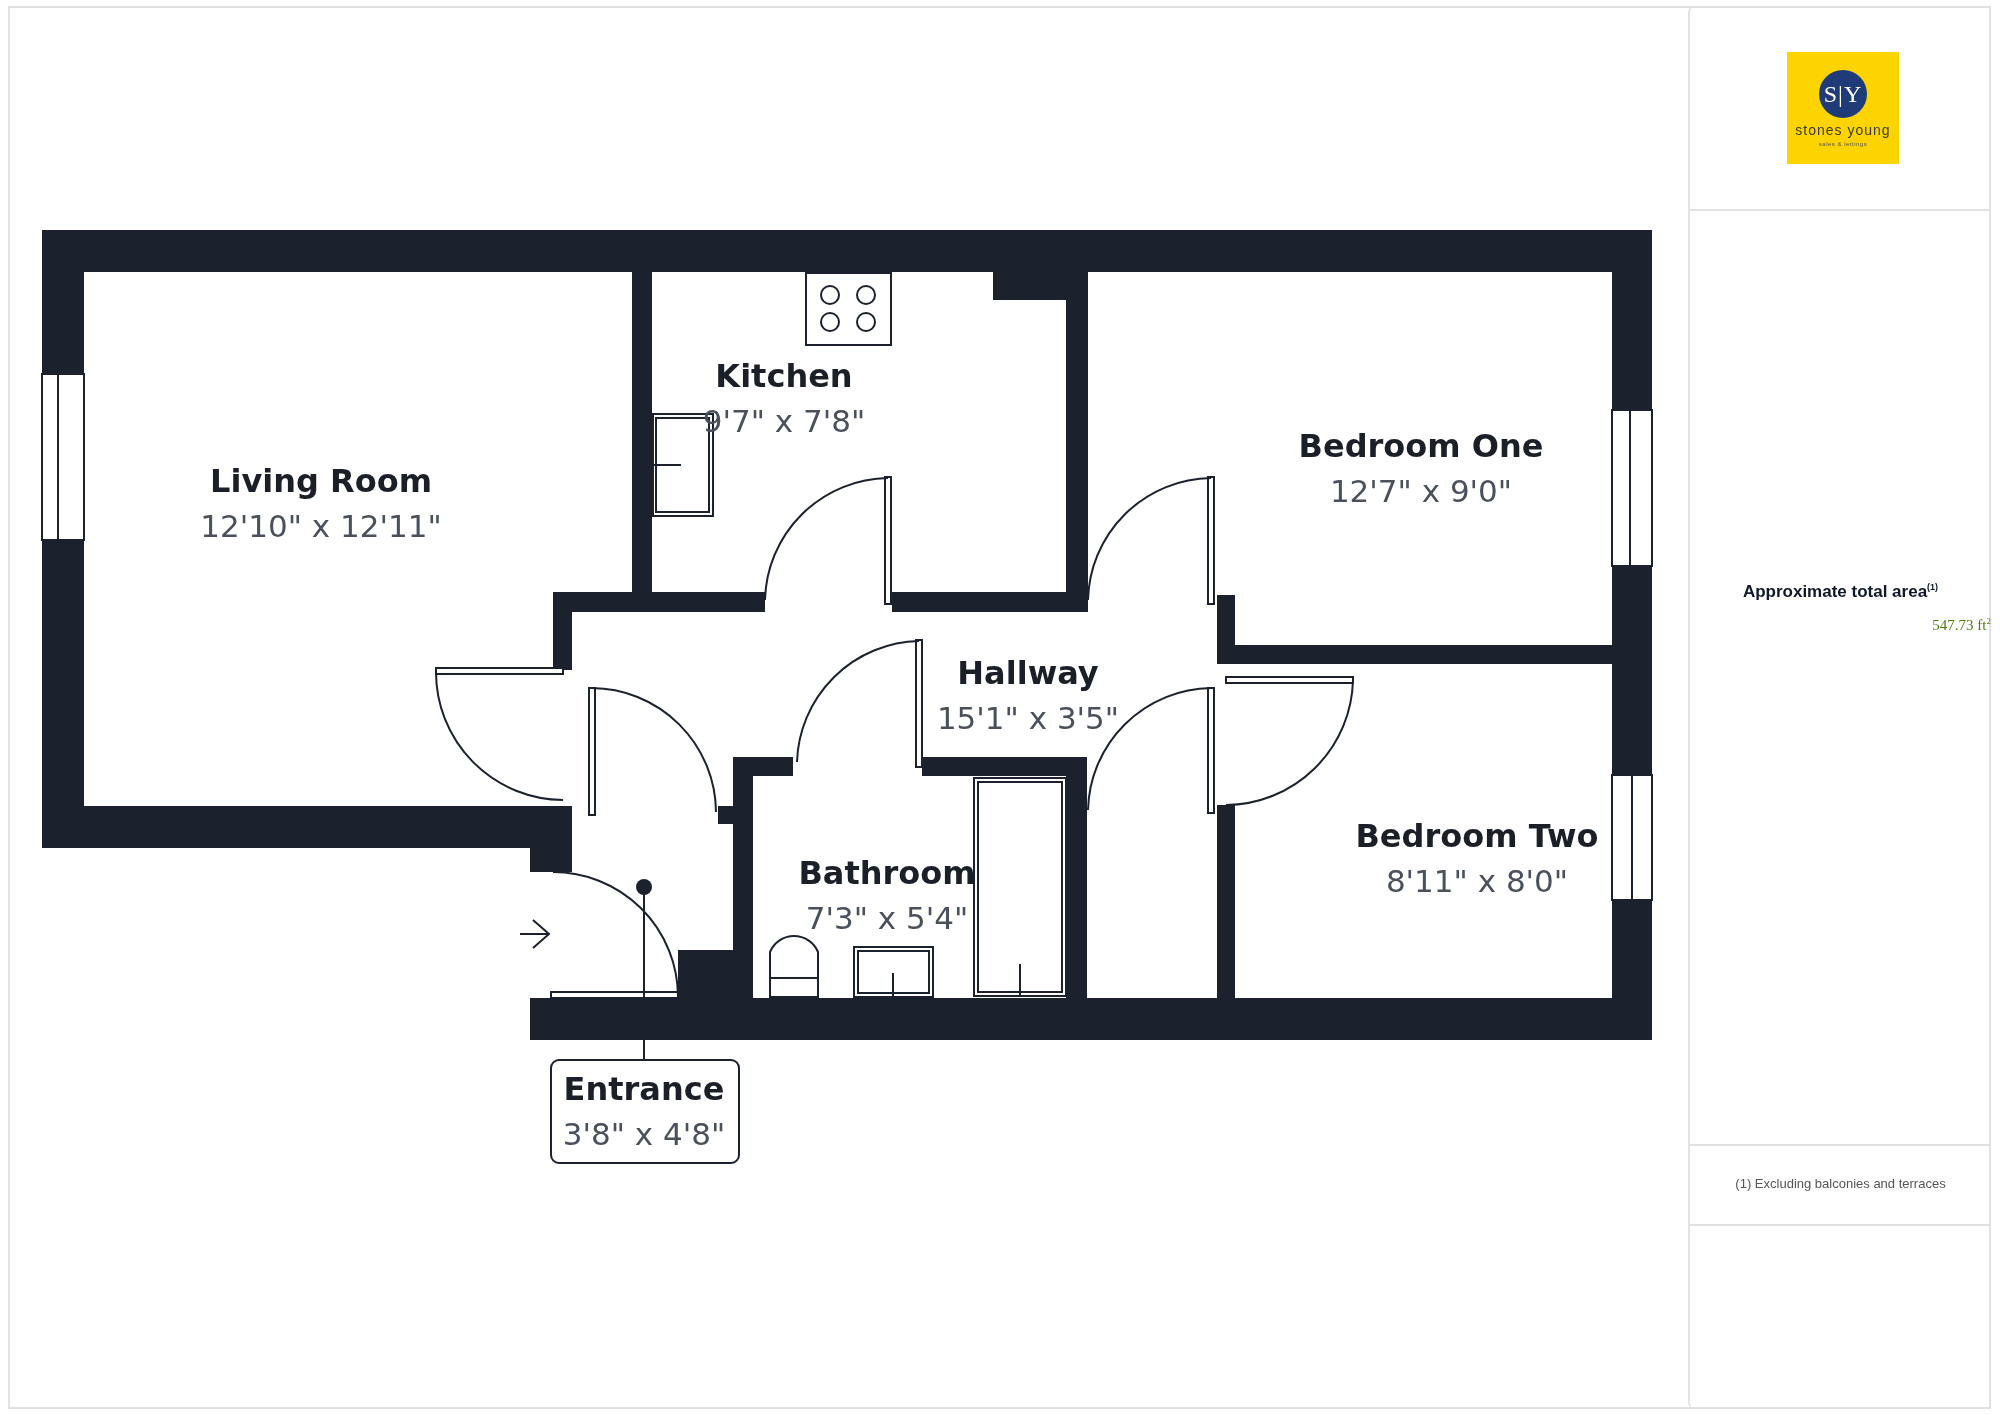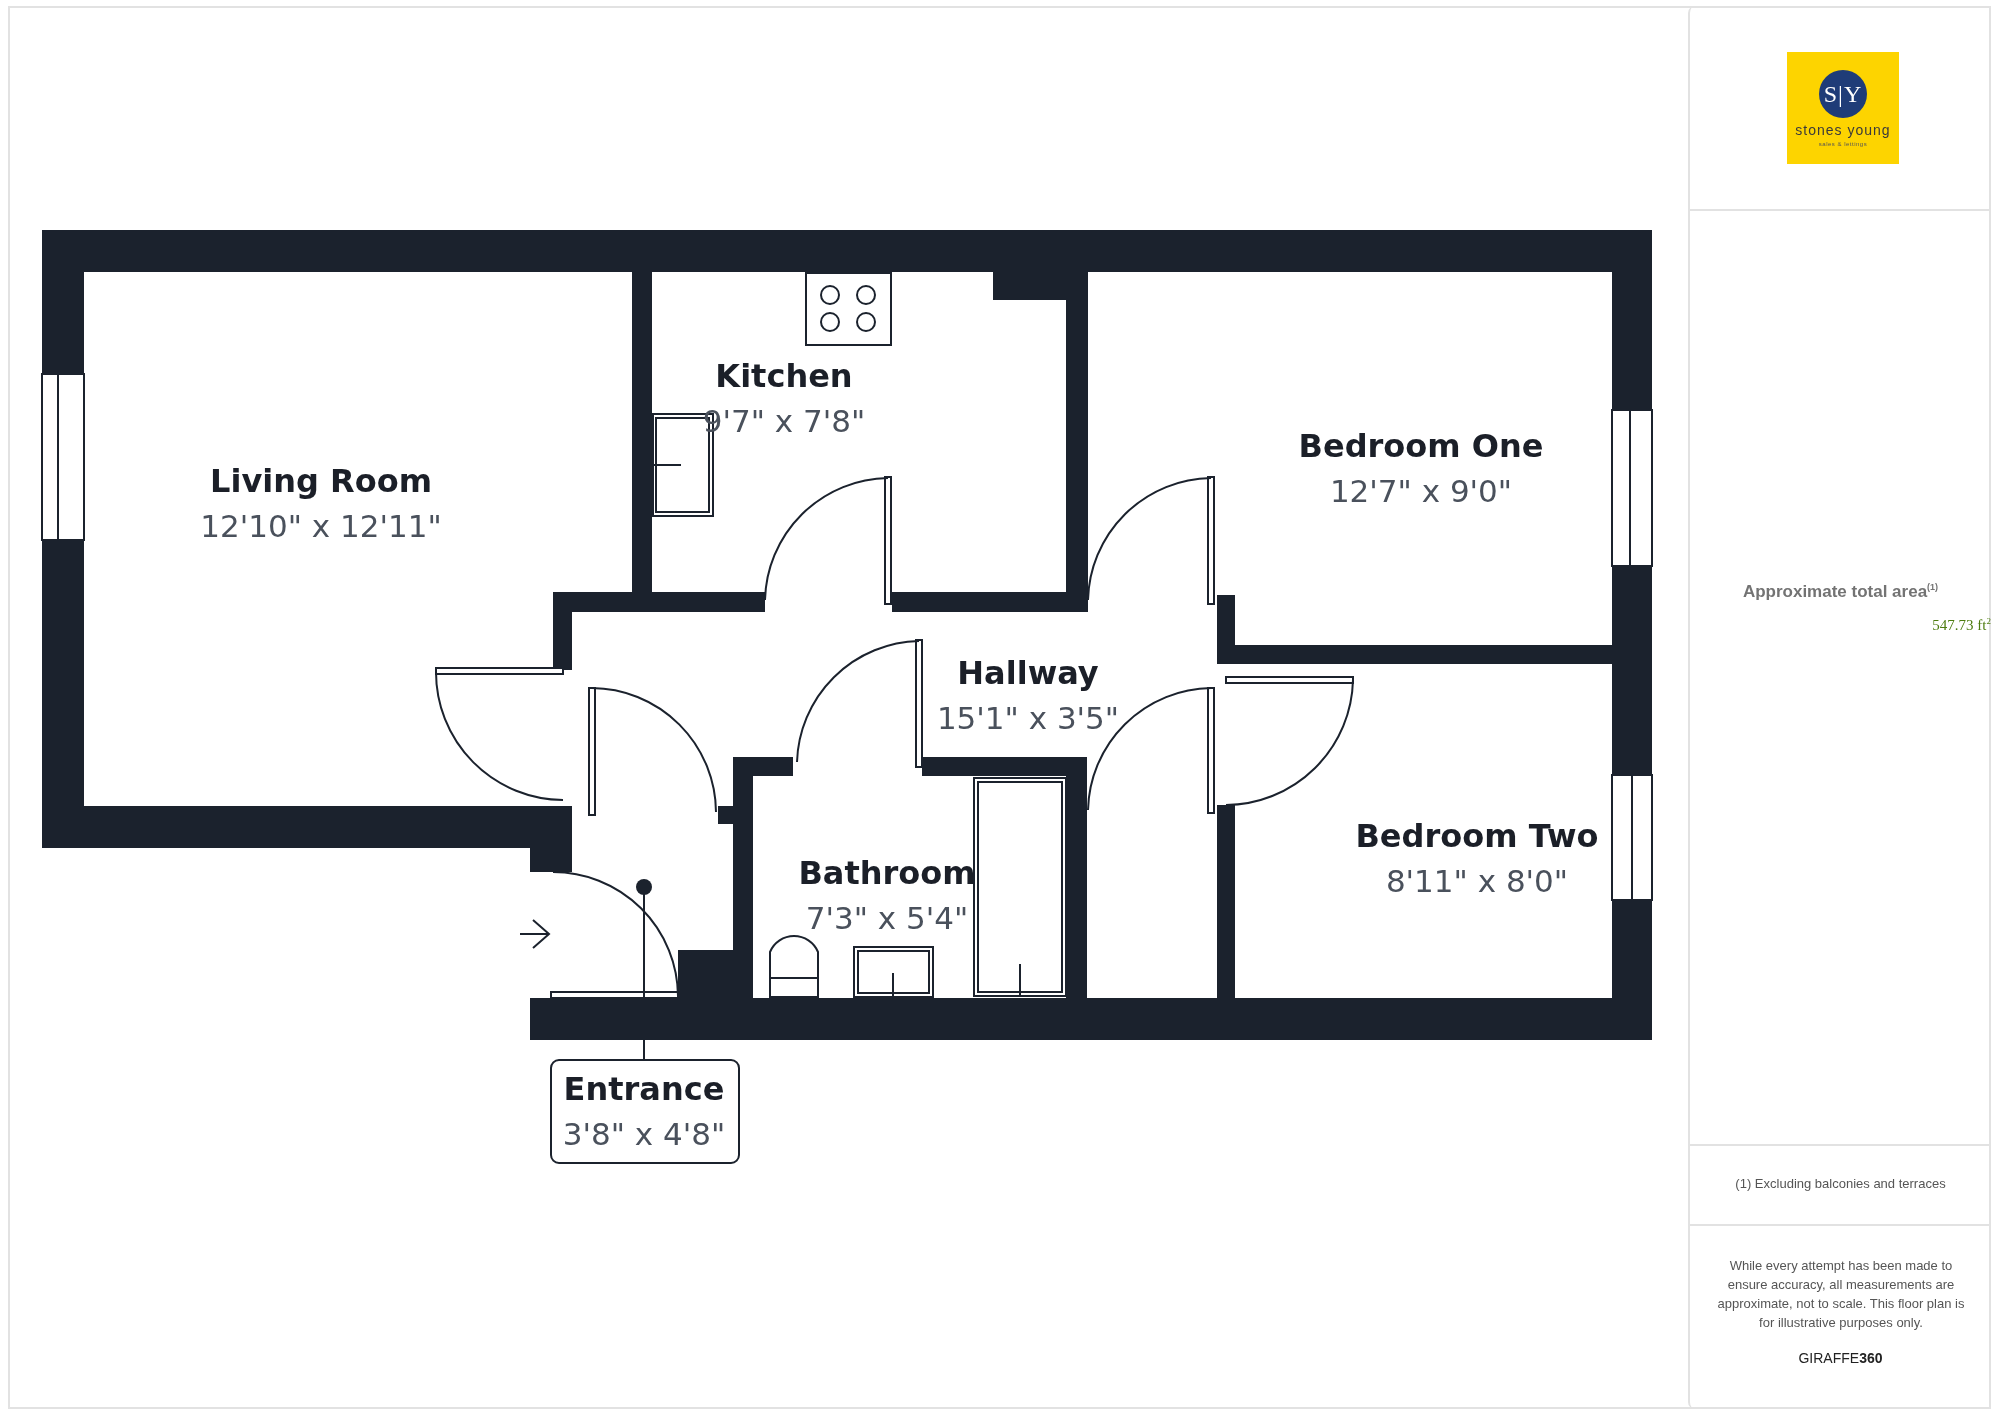--- a/index.html
+++ b/index.html
@@ -18,21 +18,21 @@
   .sec-disc { top: 1220px; height: 183px; border-bottom: none; }
   .logo { position: absolute; left: 97px; top: 46px; width: 112px; height: 112px; background: #fdd400; }
   .logo-circle { position: absolute; left: 32px; top: 18px; width: 48px; height: 48px;
                  border-radius: 50%; background: #1f3c78; color: #fff; text-align: center;
                  font-family: "Liberation Serif", serif; font-size: 24px; line-height: 48px; letter-spacing: 1px; }
   .logo-name { position: absolute; left: 0; width: 100%; top: 70px; text-align: center;
                font-size: 14px; color: #3a3a3a; letter-spacing: 1px; }
   .logo-sub { position: absolute; left: 0; width: 100%; top: 89px; text-align: center;
               font-size: 6px; color: #555; letter-spacing: 0.5px; }
   .area-title { position: absolute; left: 0; width: 100%; top: 371px; text-align: center;
-                font-weight: bold; font-size: 17px; color: #737373; }
+                font-weight: bold; font-size: 17px; color: #0f172a; }
   .area-title sup { font-size: 9px; }
   .area-value { position: absolute; left: 0; width: 100%; top: 405px; text-align: right;
                 font-size: 15px; color: #4d7c0f; font-family: Liberation Serif, serif; }
   .area-value sup { font-size: 9px; }
   .note-text { position: absolute; left: 0; width: 100%; top: 30px; text-align: center;
                font-size: 13px; color: #555; }
   .disc-text { position: absolute; left: 22px; width: 258px; top: 30px; text-align: center;
                font-size: 13px; line-height: 19px; color: #555; }
   .brand { position: absolute; left: 0; width: 100%; top: 124px; text-align: center;
            font-size: 14px; color: #222; }
@@ -183,17 +183,13 @@
       <div class="logo-sub">sales &amp; lettings</div>
     </div>
   </div>
   <div class="panel-sec sec-area">
     <div class="area-title"><span>Approximate total area</span><sup>(1)</sup></div>
     <div class="area-value"><span>547.73 ft</span><sup>2</sup></div>
   </div>
   <div class="panel-sec sec-note">
     <div class="note-text">(1) Excluding balconies and terraces</div>
   </div>
-  <div class="panel-sec sec-disc">
-    <div class="disc-text">While every attempt has been made to ensure accuracy, all measurements are approximate, not to scale. This floor plan is for illustrative purposes only.</div>
-    <div class="brand"><span>GIRAFFE</span><b>360</b></div>
-  </div>
 </div>
 
 </body></html>

